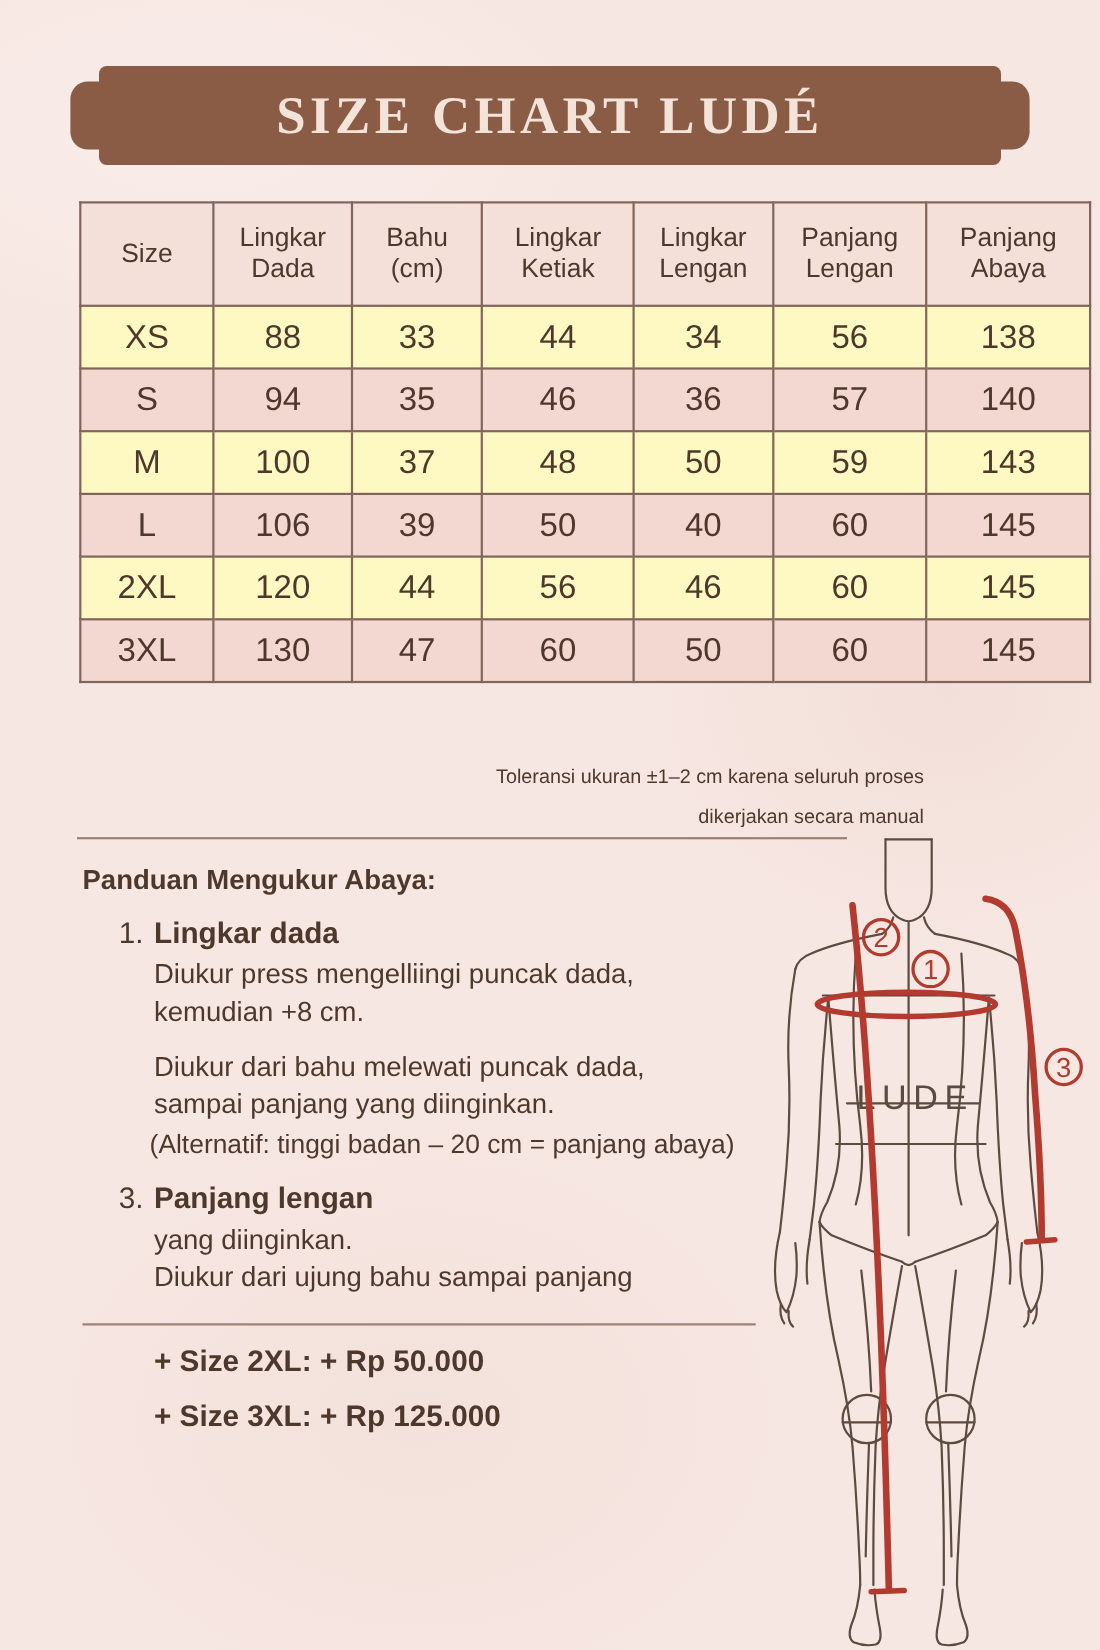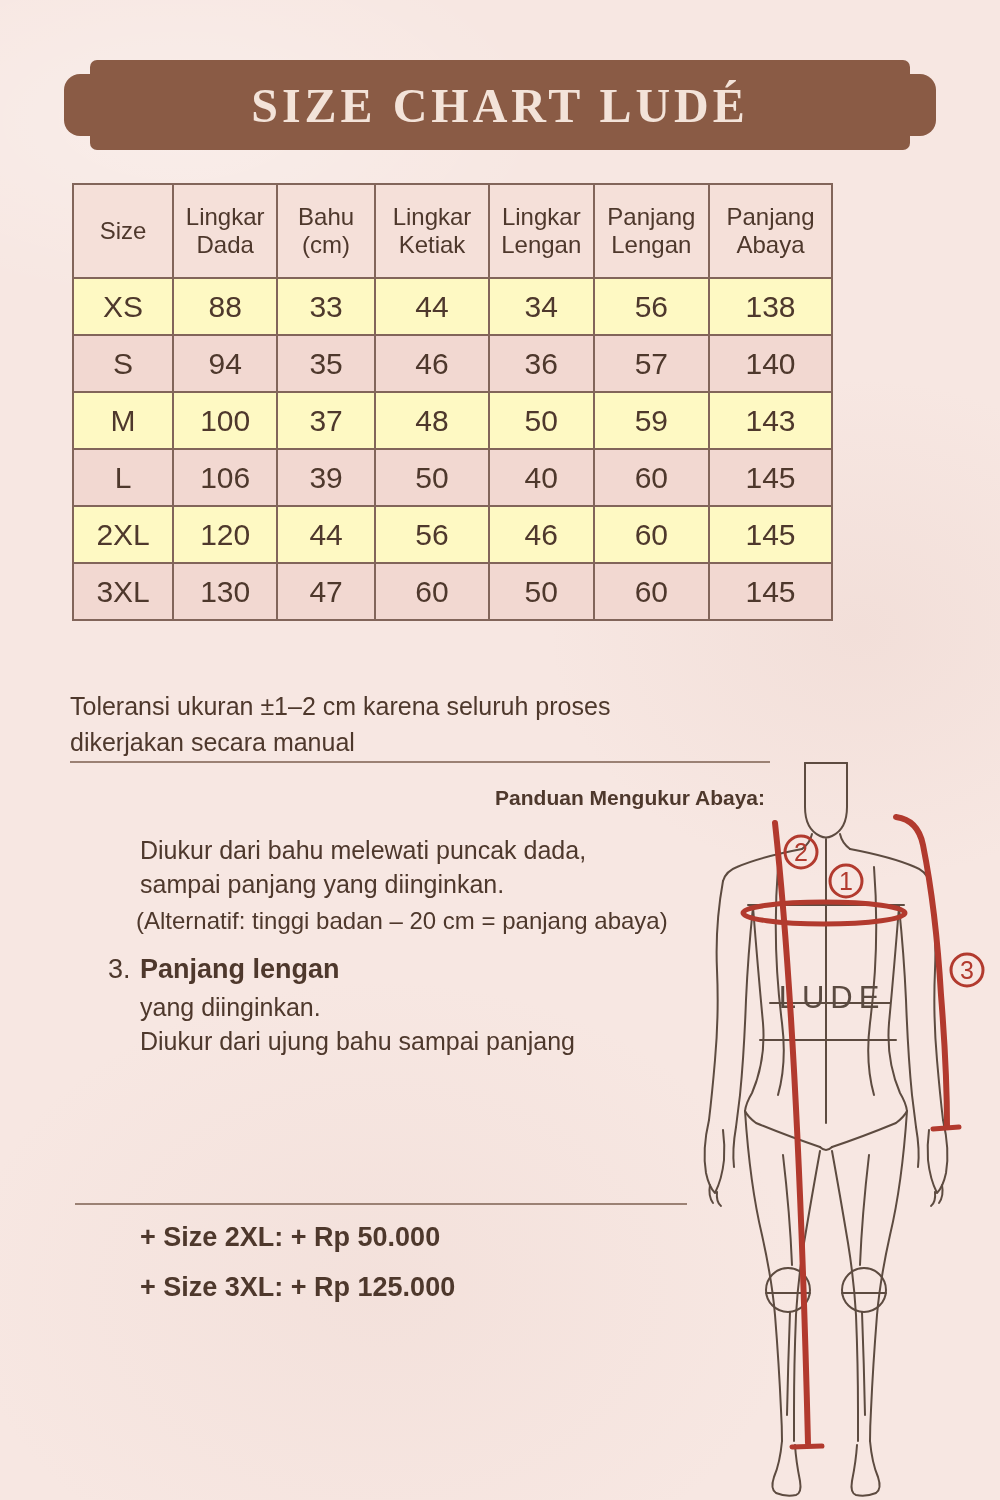--- a/index.html
+++ b/index.html
@@ -21,41 +21,41 @@
   .banner-main { position:absolute; left:90px; top:60px; width:820px; height:90px;
     background:#8a5b45; border-radius:7px; }
   .banner-band { position:absolute; left:64px; top:74px; width:872px; height:62px;
     background:#8a5b45; border-radius:16px; }
   .banner-title { position:absolute; left:0; top:60px; width:1000px; height:90px;
     display:flex; align-items:center; justify-content:center;
     font-family:"Liberation Serif", serif; font-weight:700; font-size:48px;
     letter-spacing:4px; color:#f3e3d9; }
 
   
-  .size-table { position:absolute; left:72px; top:183px; width:761px; }
+  .size-table { position:absolute; left:72px; top:183px; width:920px; }
   .size-table table { width:100%; border-collapse:collapse; table-layout:fixed; }
   .size-table th, .size-table td {
     border:2px solid #82655a; text-align:center; vertical-align:middle; color:#4e382c; }
   .size-table thead th { height:92px; background:#f5e0d9; font-weight:400;
     font-size:24px; line-height:1.18; padding:0 8px; }
   .size-table tbody td { height:53px; font-size:30px; background:#fef9c3; }
   .size-table tbody tr:nth-child(even) td { background:#f2d8d1; }
 
   
   .tolerance { position:absolute; left:70px; top:688px; width:770px;
-    text-align:left; font-size:25px; line-height:36px; }
+    text-align:right; font-size:18px; line-height:36px; }
 
   
   .divider { position:absolute; height:2px; background:#9b8174; }
   .divider-top { left:70px; top:761px; width:700px; }
   .divider-bottom { left:75px; top:1203px; width:612px; }
 
   
   .guide-heading { position:absolute; left:75px; top:786px; width:690px;
-    text-align:right; font-size:21px; font-weight:700; }
+    text-align:left; font-size:25px; font-weight:700; }
   .guide { position:absolute; left:108px; top:833px; width:600px; }
   .guide-item { margin-bottom:16px; }
   .gi-head { font-size:27px; margin-bottom:5px; }
   .gi-num { display:inline-block; width:32px; }
   .gi-title { font-weight:700; }
   .gi-line { margin-left:32px; font-size:25px; line-height:34px; }
   .gi-alt { margin-left:28px; font-size:24px; line-height:34px; margin-top:3px; }
 
   
   .pricing { position:absolute; left:140px; top:1212px; font-size:27px; font-weight:700; }
@@ -157,20 +157,25 @@
   <div class="tolerance">
     <div>Toleransi ukuran ±1–2 cm karena seluruh proses</div>
     <div>dikerjakan secara manual</div>
   </div>
 
   <div class="divider divider-top"></div>
 
   <div class="guide-heading">Panduan Mengukur Abaya:</div>
   <div class="guide" id="guide-list">
       <div class="guide-item">
+        <div class="gi-head"><span class="gi-num">1.</span><span class="gi-title">Lingkar dada</span></div>
+        <div class="gi-line">Diukur press mengelliingi puncak dada,</div>
+        <div class="gi-line">kemudian +8 cm.</div>
+      </div>
+      <div class="guide-item">
         <div class="gi-line">Diukur dari bahu melewati puncak dada,</div>
         <div class="gi-line">sampai panjang yang diinginkan.</div>
         <div class="gi-alt">(Alternatif: tinggi badan – 20 cm = panjang abaya)</div>
       </div>
       <div class="guide-item">
         <div class="gi-head"><span class="gi-num">3.</span><span class="gi-title">Panjang lengan</span></div>
         <div class="gi-line">yang diinginkan.</div>
         <div class="gi-line">Diukur dari ujung bahu sampai panjang</div>
       </div>
     </div>

